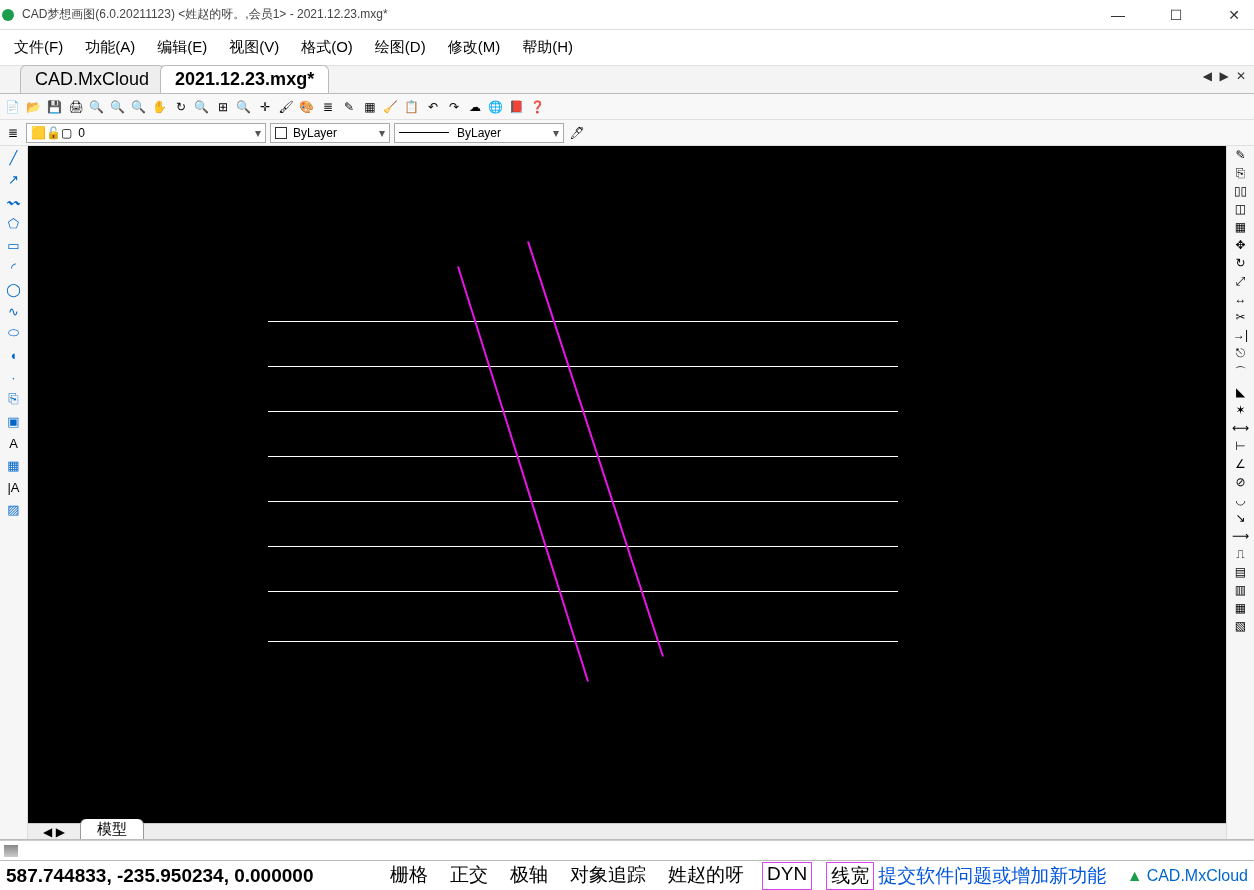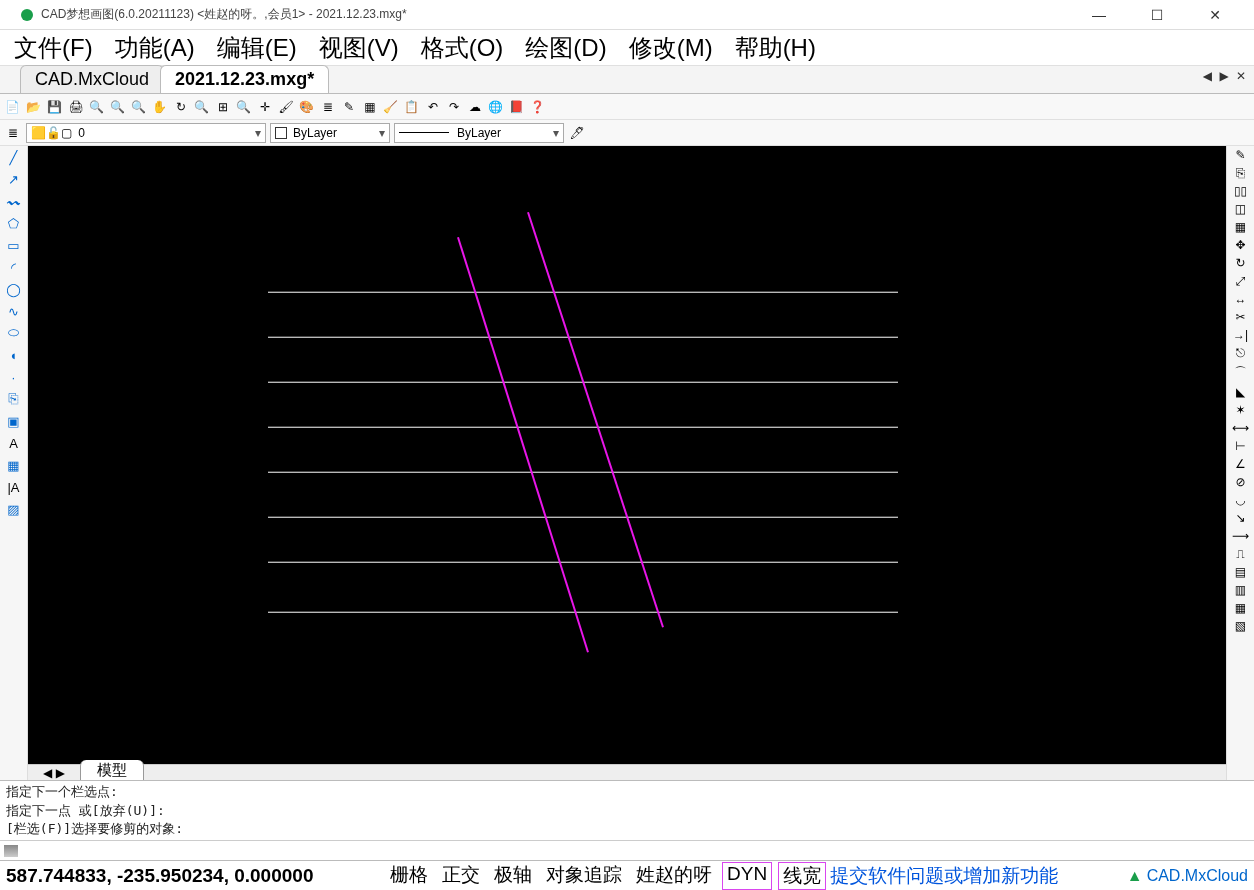--- a/index.html
+++ b/index.html
@@ -1,22 +1,22 @@
 <!DOCTYPE html>
 <html><head>
 <meta charset="utf-8">
 <style>
 * { margin: 0; padding: 0; box-sizing: border-box; }
 body { font-family: "Microsoft YaHei", Arial, sans-serif; font-size: 12px; background: #f0f0f0; width: 1254px; height: 890px; overflow: hidden; display: flex; flex-direction: column; }
-.titlebar { height: 30px; background: #fff; display: flex; align-items: center; padding: 0 19px; border-bottom: 1px solid #ddd; }
+.titlebar { height: 30px; background: #fff; display: flex; align-items: center; padding: 0 0; border-bottom: 1px solid #ddd; }
 .titlebar .icon { width: 16px; height: 16px; margin-right: 6px; }
 .titlebar .title { flex: 1; color: #444; font-size: 12px; }
 .winbtns { display: flex; gap: 18px; align-items: center; font-size: 14px; color: #333; }
 .winbtns span { width: 40px; text-align: center; cursor: default; }
-.menubar { height: 36px; background: #fff; display: flex; align-items: center; padding: 0 10px; gap: 14px; font-size: 24px; color: #000; border-bottom: 1px solid #e0e0e0; }
+.menubar { height: 36px; background: #fff; display: flex; align-items: center; padding: 0 10px; gap: 14px; font-size: 15px; color: #000; border-bottom: 1px solid #e0e0e0; }
 .menubar .menu-item { padding: 2px 4px; }
 .doctabs { height: 28px; background: #f4f4f4; display: flex; align-items: flex-end; padding: 0 20px; border-bottom: 1px solid #bbb; position: relative; }
 .doctab { padding: 3px 14px; border: 1px solid #bbb; border-bottom: none; border-radius: 6px 6px 0 0; background: #eee; font-size: 18px; margin-right: -4px; position: relative; }
 .doctab.active { background: #fff; font-weight: bold; z-index: 2; }
 .tabctrl { position: absolute; right: 6px; top: 3px; font-size: 12px; color: #333; letter-spacing: 2px; }
 .toolbar { height: 26px; background: #f8f8f8; border-bottom: 1px solid #e0e0e0; display: flex; align-items: center; padding: 0 4px; gap: 3px; }
 .tbtn { width: 18px; height: 18px; display: inline-flex; align-items: center; justify-content: center; font-size: 12px; }
 .layerbar { height: 26px; background: #f8f8f8; border-bottom: 1px solid #e0e0e0; display: flex; align-items: center; padding: 0 4px; gap: 4px; }
 .combo { height: 20px; border: 1px solid #aaa; background: #fff; font-size: 12px; display: flex; align-items: center; padding: 0 4px; }
 .combo.layer { width: 240px; }
@@ -39,21 +39,21 @@
 .scroll-h .modeltab span { display:inline-block; transform: scaleY(-1); }
 .cmdarea { border-top: 1px solid #bbb; background: #fff; font-family: SimSun, monospace; font-size: 13px; position: relative; }
 .cmdlines { padding: 2px 6px; line-height: 1.4; color: #222; }
 .cmdinput { border-top: 1px solid #ccc; padding: 2px 4px; display: flex; align-items: center; }
 .cmdinput .prompt { width: 14px; height: 12px; background: linear-gradient(#888,#ccc); margin-right: 4px; }
 .cmd-links { position: absolute; right: 8px; top: 2px; text-align: right; font-size: 17px; }
 .cmd-links a { color: #0055dd; text-decoration: none; }
 .cmd-links .lbl { color: #0055dd; }
 .statusbar { height: 30px; background: #fff; border-top: 1px solid #bbb; display: flex; align-items: center; padding: 0 6px; font-size: 19px; }
 .coords { width: 380px; font-weight: bold; }
-.toggles { display: flex; gap: 6px; }
+.toggles { display: flex; gap: 14px; }
 .tog { padding: 0 4px; }
 .tog.boxed { border: 1px solid #d946ef; }
 .status-link { color: #0055dd; margin-left: 4px; }
 .brand { margin-left: auto; color: #0066cc; font-size: 16px; display: flex; align-items: center; gap: 4px; }
 .brand .bicon { color: #1a9e4b; }
 </style>
 </head>
 <body>
 
 <div class="titlebar">
@@ -234,25 +234,20 @@
     <span class="sbtn">⟶</span>
     <span class="sbtn">⎍</span>
     <span class="sbtn">▤</span>
     <span class="sbtn">▥</span>
     <span class="sbtn">▦</span>
     <span class="sbtn">▧</span>
   </div>
 </div>
 
 <div class="cmdarea">
-  <div class="cmdlines">
-    <div>指定下一个栏选点:</div>
-    <div>指定下一点 或[放弃(U)]:</div>
-    <div>[栏选(F)]选择要修剪的对象:</div>
-  </div>
   <div class="cmdinput">
     <span class="prompt"></span>
     <input type="text" style="border: none; outline: none; flex: 1 1 0%; font-family: inherit; font-size: 13px;">
   </div>
 </div>
 
 <div class="statusbar">
   <div class="coords">587.744833,  -235.950234,  0.000000</div>
   <div class="toggles">
     <span class="tog">栅格</span>

